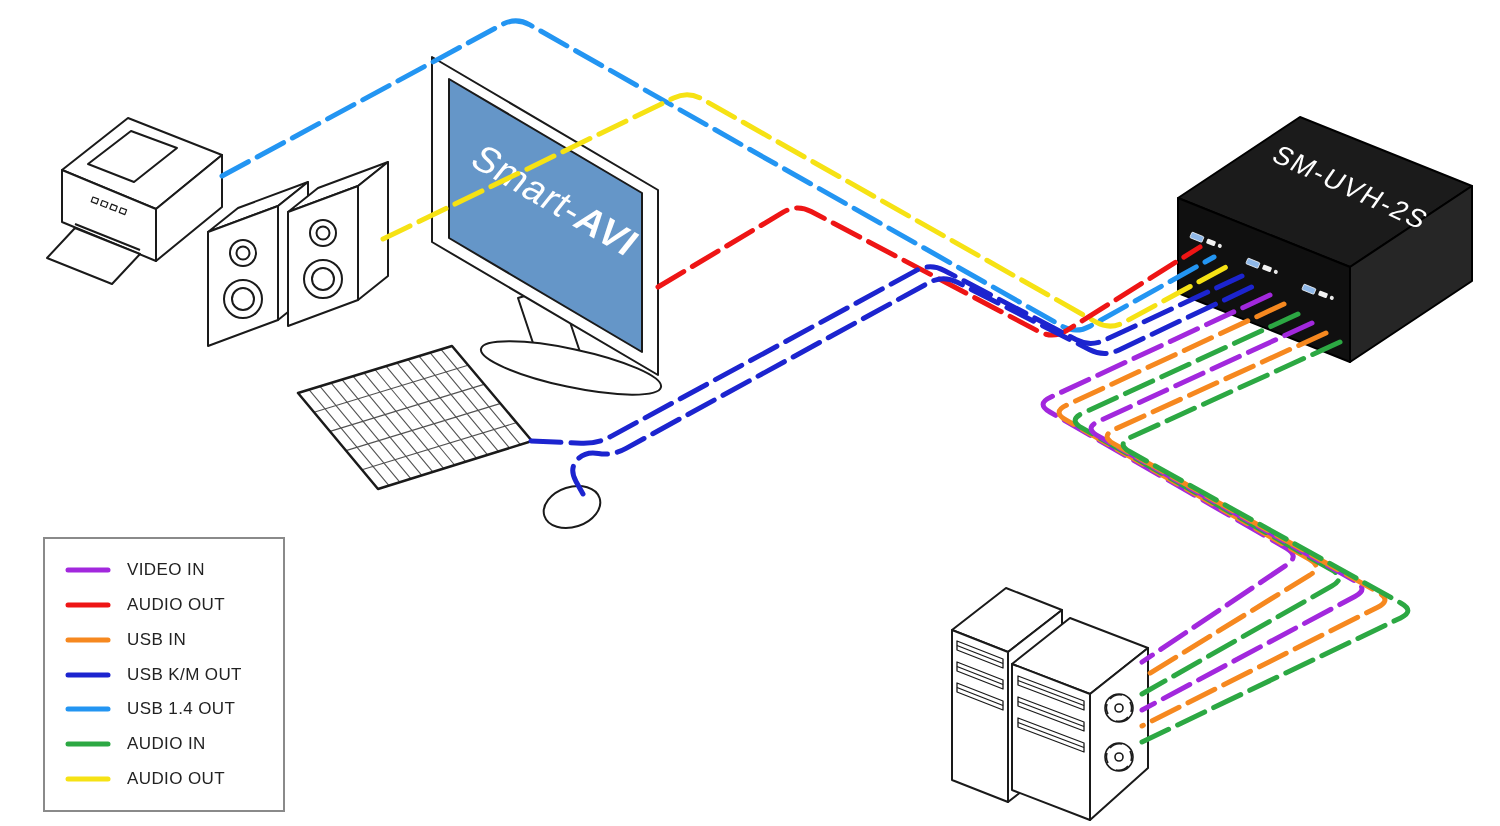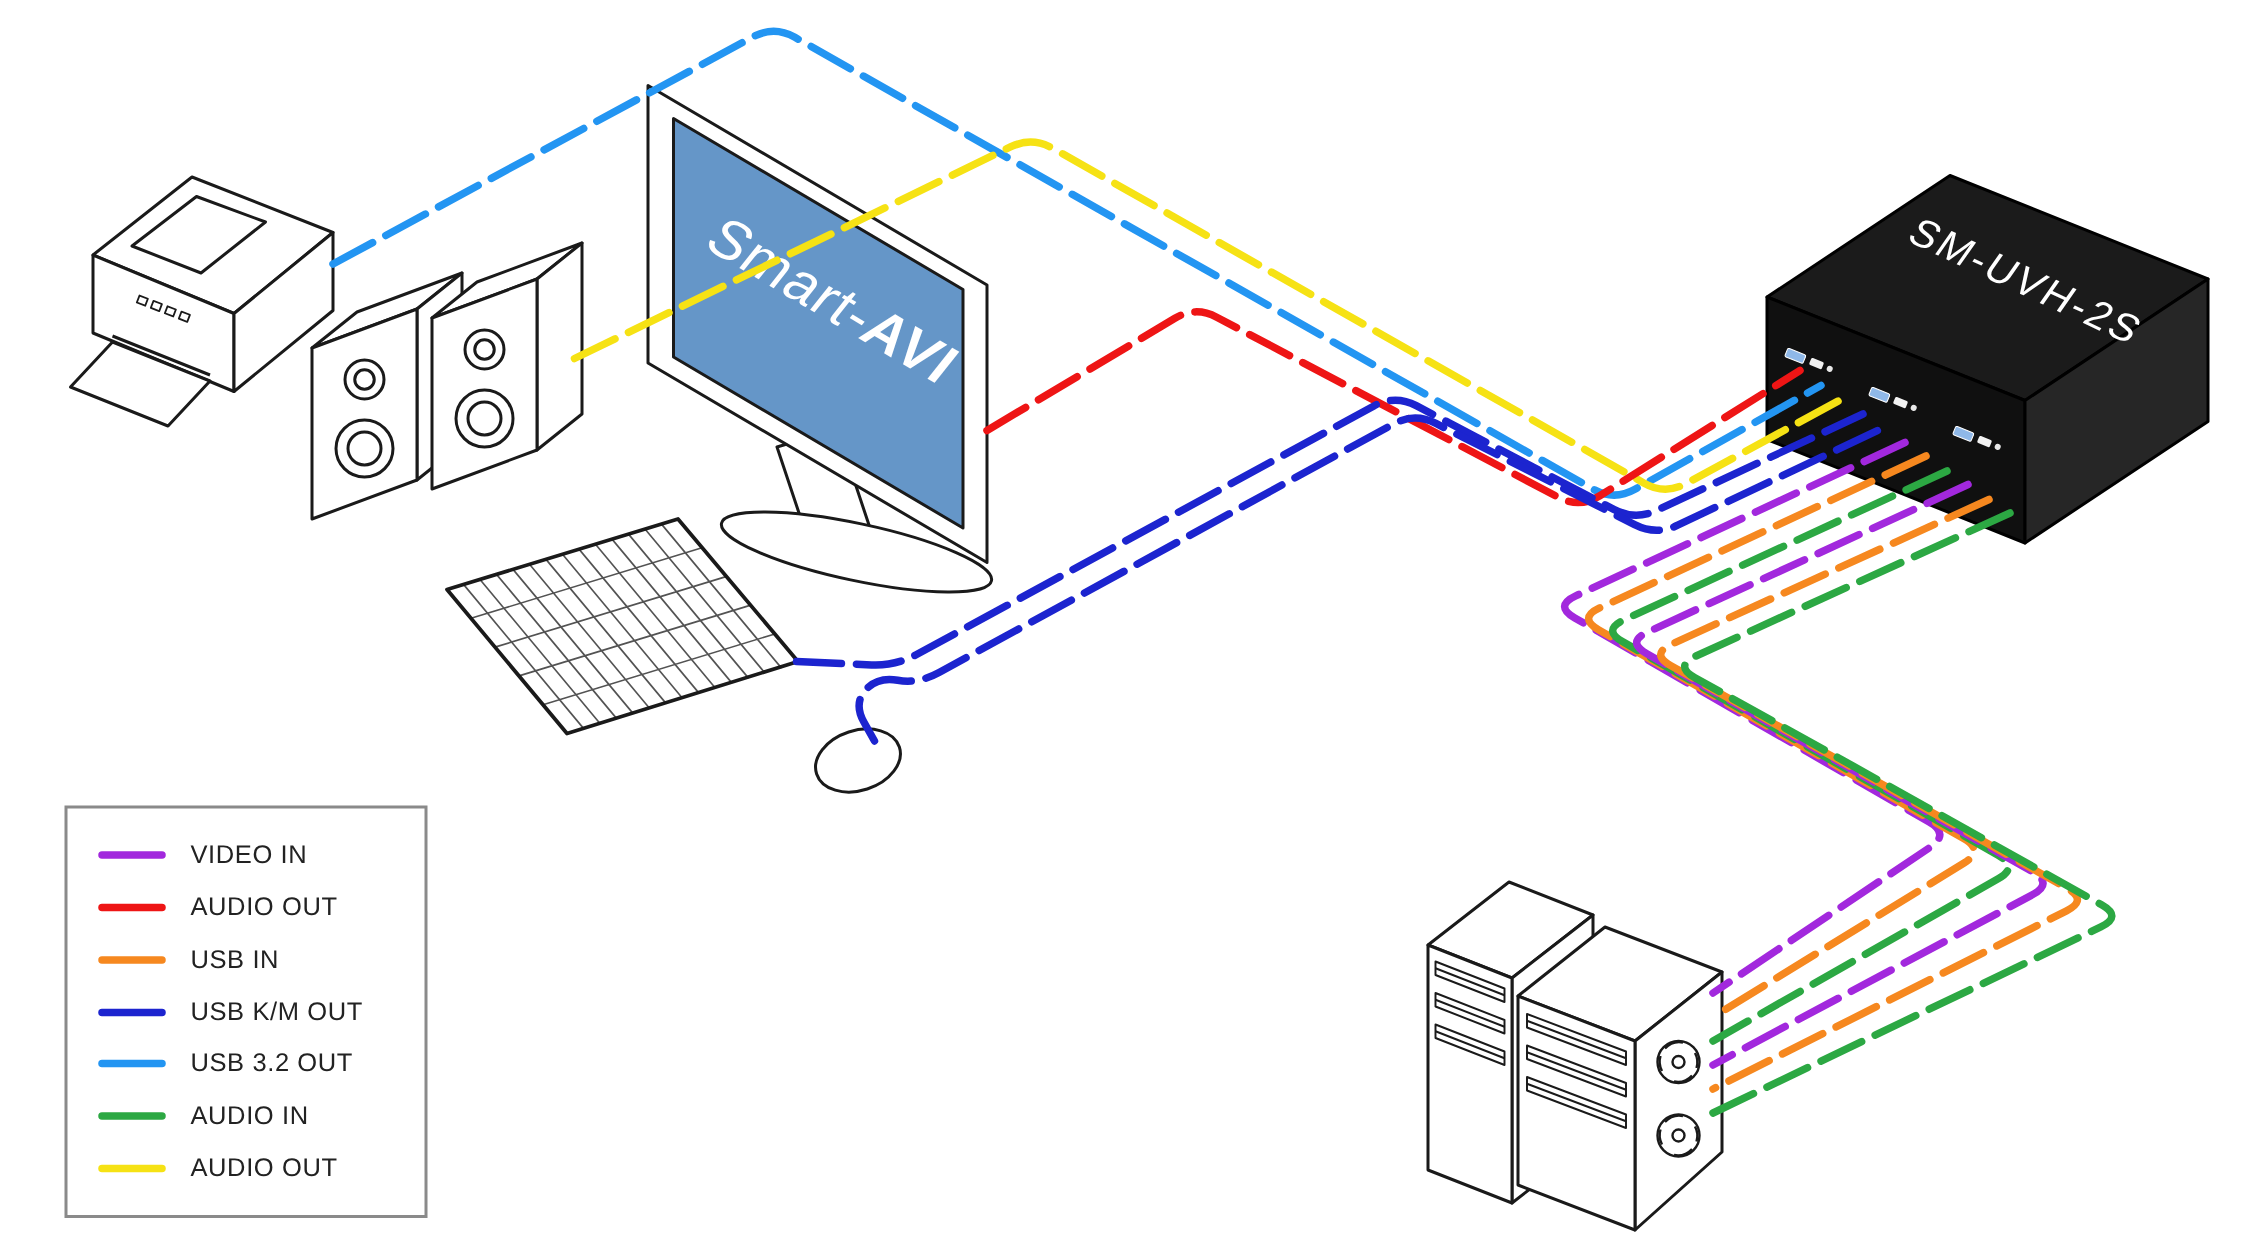--- a/index.html
+++ b/index.html
@@ -175,21 +175,21 @@
   <div class="legend-row">
     <svg class="swatch" width="46" height="8">
           <line x1="3" y1="4" x2="43" y2="4" stroke-width="5" stroke-linecap="round" stroke="#1c24cf"></line>
         </svg>
     <span class="legend-label">USB K/M OUT</span>
   </div>
   <div class="legend-row">
     <svg class="swatch" width="46" height="8">
           <line x1="3" y1="4" x2="43" y2="4" stroke-width="5" stroke-linecap="round" stroke="#2395f2"></line>
         </svg>
-    <span class="legend-label">USB 3.2 OUT</span>
+    <span class="legend-label">USB 1.4 OUT</span>
   </div>
   <div class="legend-row">
     <svg class="swatch" width="46" height="8">
           <line x1="3" y1="4" x2="43" y2="4" stroke-width="5" stroke-linecap="round" stroke="#2ca843"></line>
         </svg>
     <span class="legend-label">AUDIO IN</span>
   </div>
   <div class="legend-row">
     <svg class="swatch" width="46" height="8">
           <line x1="3" y1="4" x2="43" y2="4" stroke-width="5" stroke-linecap="round" stroke="#f6e214"></line>

